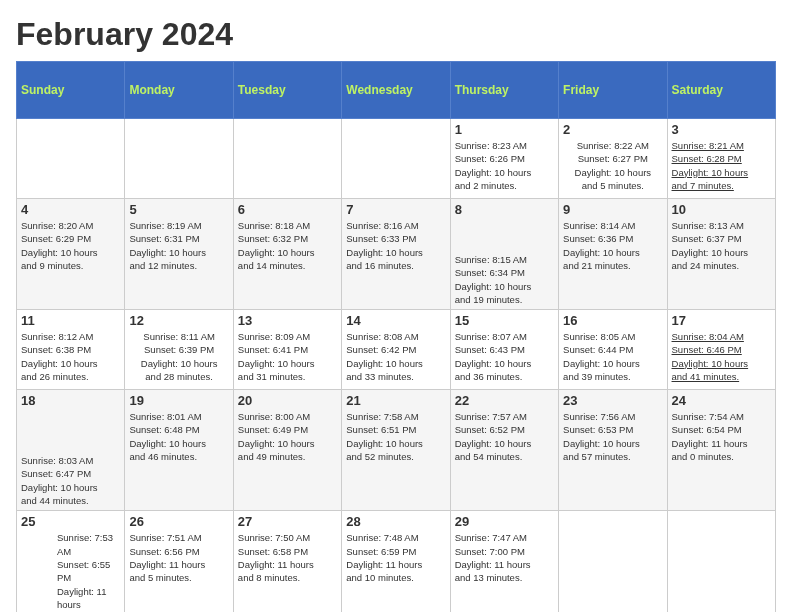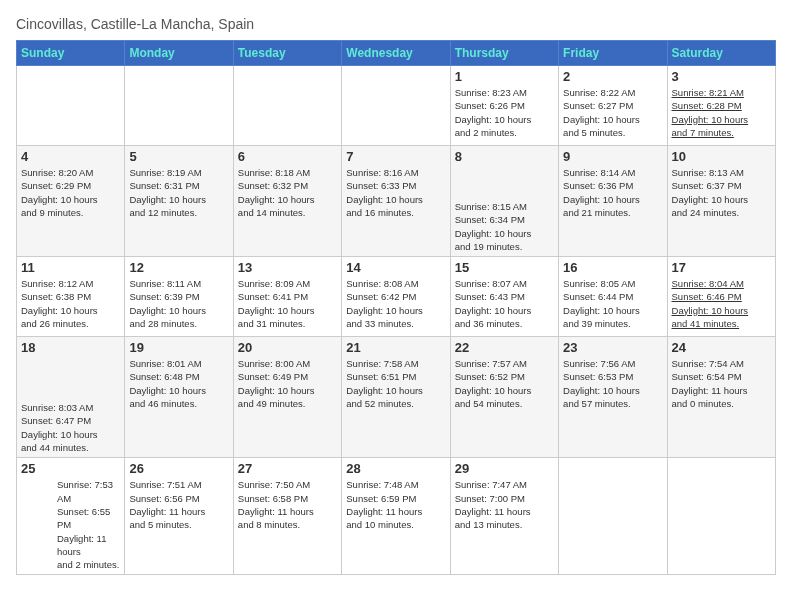--- a/index.html
+++ b/index.html
@@ -46,24 +46,24 @@
       font-size: 14px;
       color: #555;
     }
     table {
       width: 100%;
       border-collapse: collapse;
       table-layout: fixed;
     }
     thead tr th {
       background: #3a6abf;
-      color: #5eead4;
+      color: #bef264;
       font-size: 12px;
       font-weight: bold;
-      padding: 5px 4px;
+      padding: 21px 4px;
       text-align: left;
       border: 1px solid #5580cc;
     }
     tbody tr td {
       border: 1px solid #ccc;
       vertical-align: top;
       padding: 3px 4px;
       font-size: 10px;
       color: #333;
       height: 80px;
@@ -86,21 +86,21 @@
     }
     .empty-cell {
       background: #fff !important;
     }
   </style>
 </head>
 <body>
 
 <div class="header">
   <div class="title-block">
-    <div class="location">Cincovillas, Castille-La Mancha, Spain</div>
+    <div class="month-year">February 2024</div>
   </div>
 </div>
 
 <table>
   <thead>
     <tr>
       <th>Sunday</th>
       <th>Monday</th>
       <th>Tuesday</th>
       <th>Wednesday</th>
@@ -117,21 +117,21 @@
         <td class="empty-cell"></td>
         <td>
           <span class="day-number">1</span>
           <div class="day-info" style="white-space: pre-line;">Sunrise: 8:23 AM
 Sunset: 6:26 PM
 Daylight: 10 hours
 and 2 minutes.</div>
         </td>
         <td>
           <span class="day-number">2</span>
-          <div class="day-info" style="white-space: pre-line;">Sunrise: 8:22 AM
+          <div class="day-info" style="white-space: pre-line; text-align: center;">Sunrise: 8:22 AM
 Sunset: 6:27 PM
 Daylight: 10 hours
 and 5 minutes.</div>
         </td>
         <td>
           <span class="day-number">3</span>
           <div class="day-info" style="white-space: pre-line; text-decoration: underline;">Sunrise: 8:21 AM
 Sunset: 6:28 PM
 Daylight: 10 hours
 and 7 minutes.</div>
@@ -191,21 +191,21 @@
       <tr>
         <td>
           <span class="day-number">11</span>
           <div class="day-info" style="white-space: pre-line;">Sunrise: 8:12 AM
 Sunset: 6:38 PM
 Daylight: 10 hours
 and 26 minutes.</div>
         </td>
         <td>
           <span class="day-number">12</span>
-          <div class="day-info" style="white-space: pre-line;">Sunrise: 8:11 AM
+          <div class="day-info" style="white-space: pre-line; text-align: center;">Sunrise: 8:11 AM
 Sunset: 6:39 PM
 Daylight: 10 hours
 and 28 minutes.</div>
         </td>
         <td>
           <span class="day-number">13</span>
           <div class="day-info" style="white-space: pre-line;">Sunrise: 8:09 AM
 Sunset: 6:41 PM
 Daylight: 10 hours
 and 31 minutes.</div>

